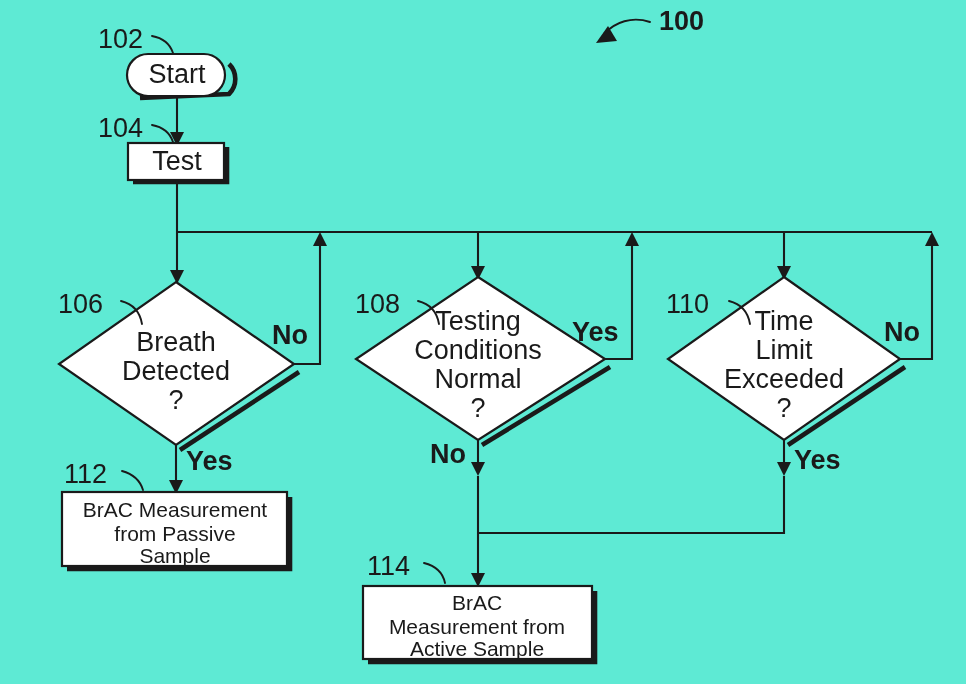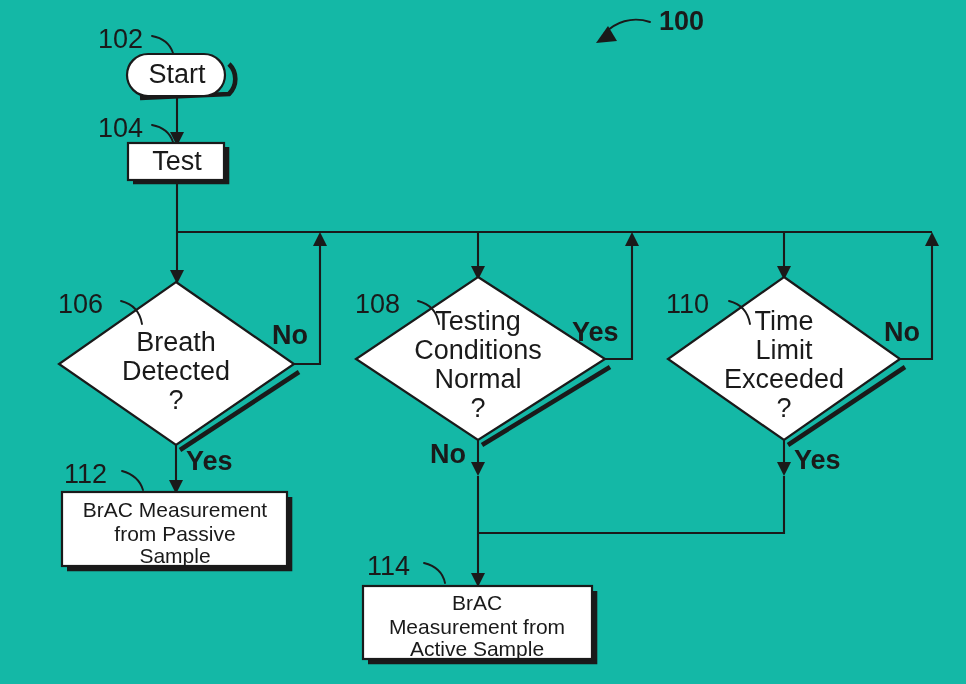--- a/index.html
+++ b/index.html
@@ -10,21 +10,21 @@
   body {
     width: 966px;
     height: 684px;
     overflow: hidden;
     font-family: "Liberation Sans", sans-serif;
   }
   #figure-root {
     position: relative;
     width: 966px;
     height: 684px;
-    background: #14b8a6;
+    background: #5eead4;
   }
   svg#flowchart {
     display: block;
     width: 966px;
     height: 684px;
   }
   .shape-fill { fill: #ffffff; }
   .shape-stroke {
     stroke: #1a1a1a;
     stroke-width: 2.2;

